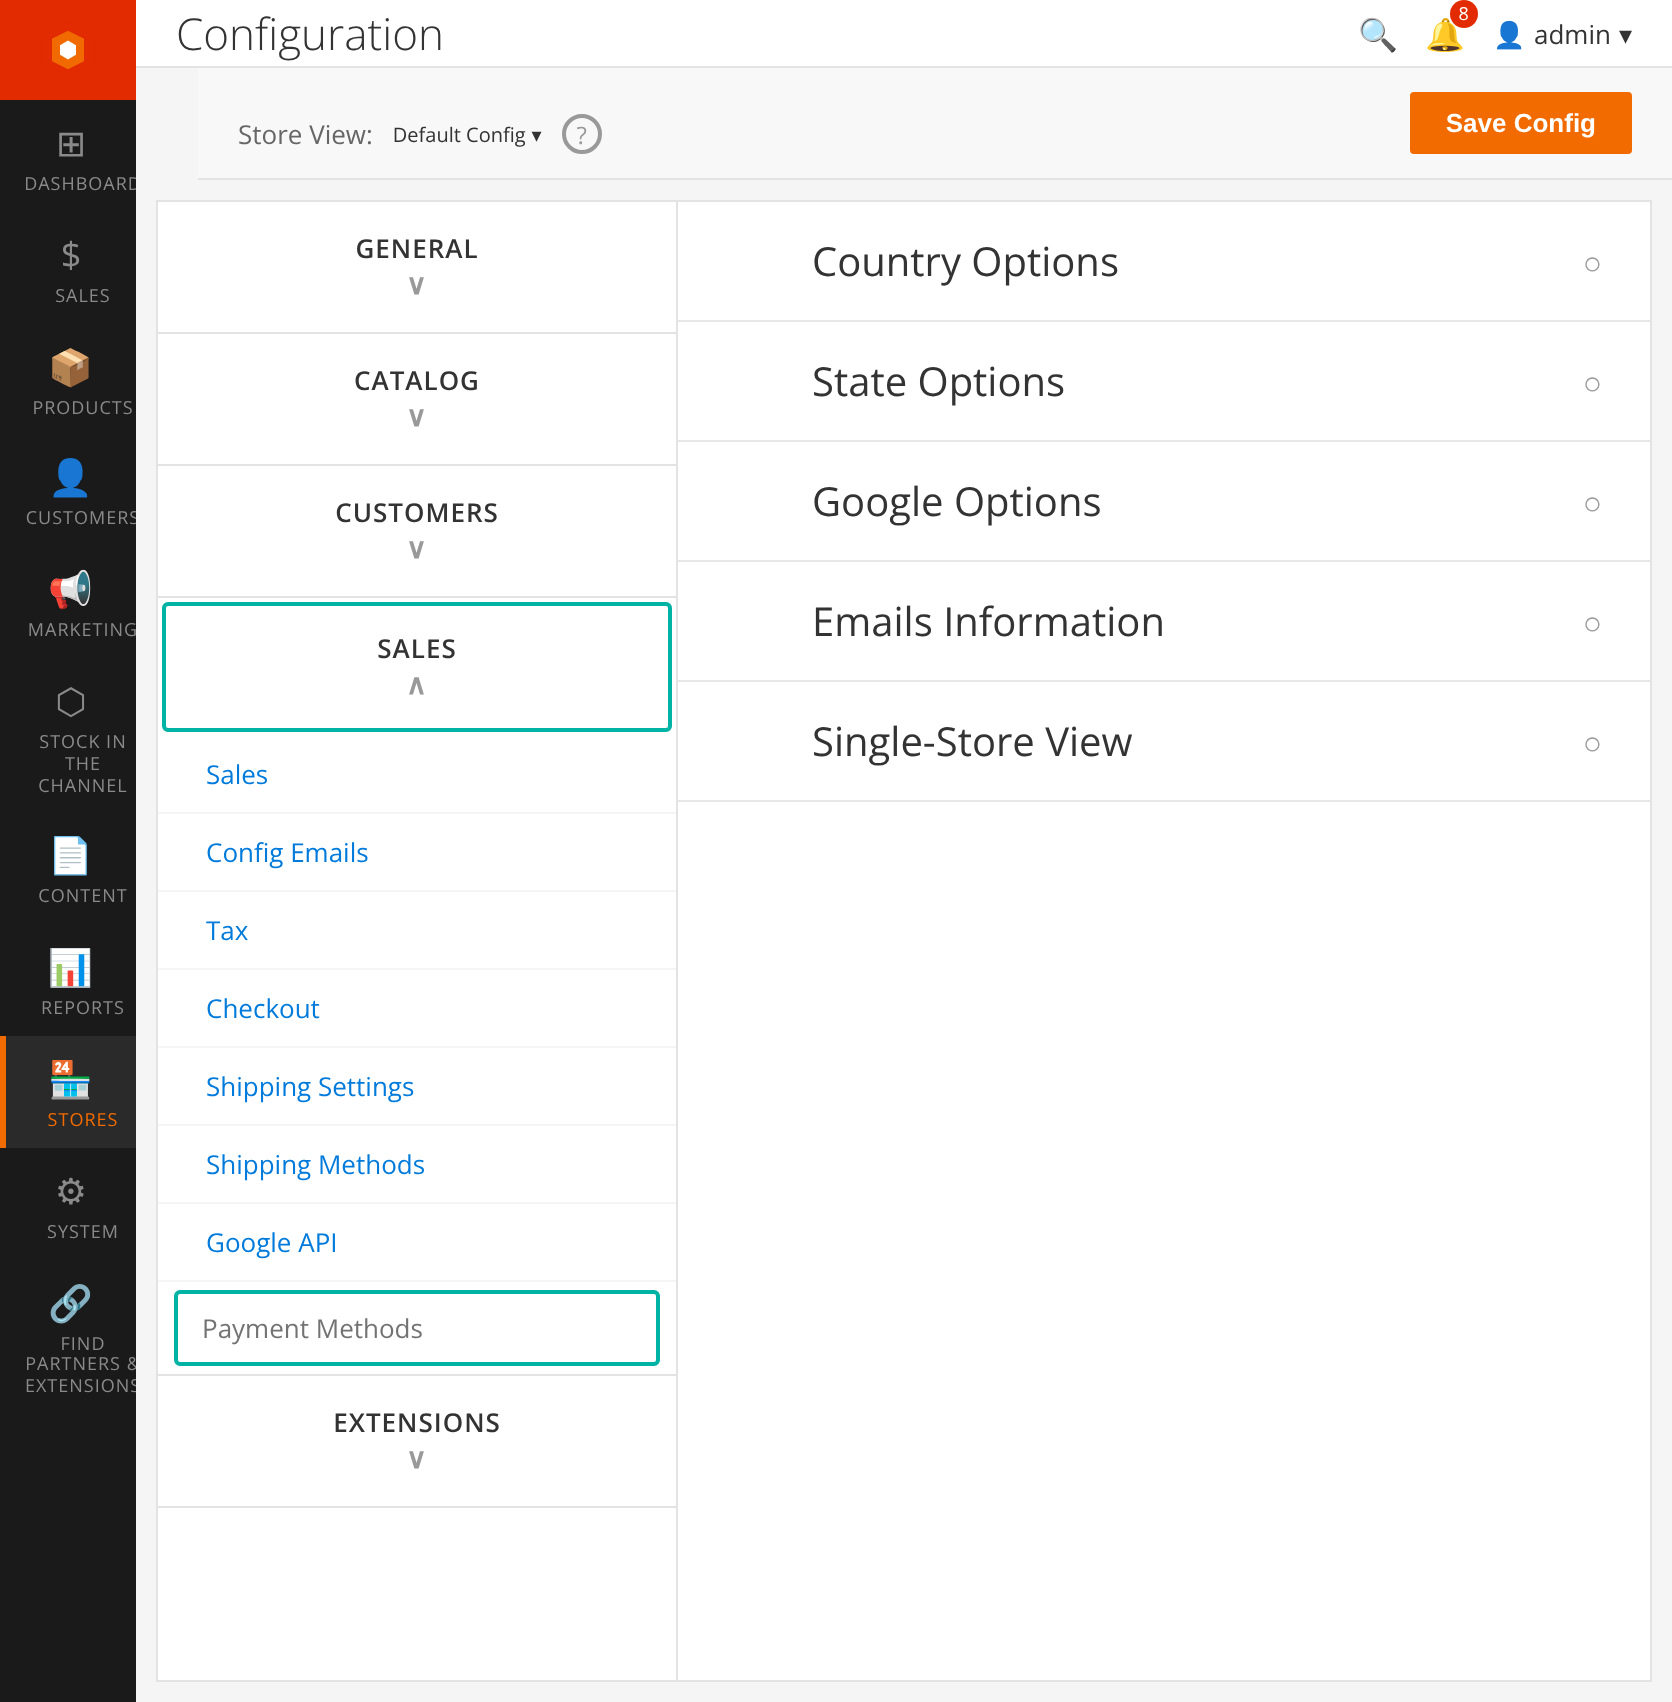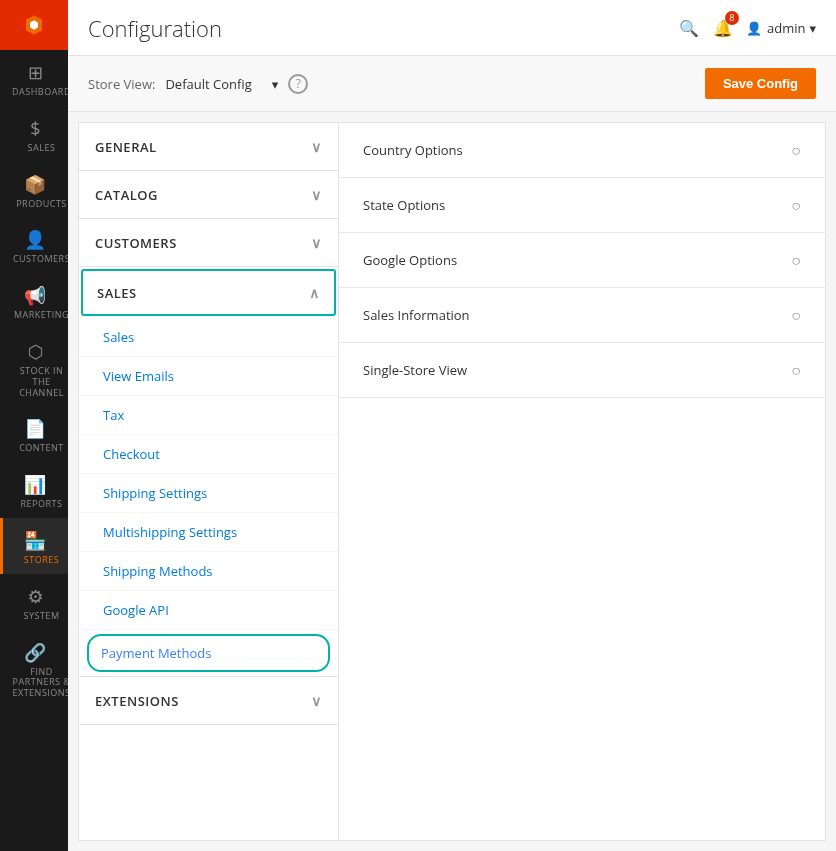--- a/index.html
+++ b/index.html
@@ -47,21 +47,21 @@
       display: flex;
       flex-direction: column;
       overflow: hidden;
     }
 
     
     .top-bar {
       background: #fff;
       border-bottom: 1px solid #e3e3e3;
       padding: 0 20px;
-      height: 56px;
+      height: 34px;
       display: flex;
       align-items: center;
       justify-content: space-between;
     }
     .page-title {
       font-size: 22px;
       font-weight: 300;
       color: #333;
     }
     .top-actions {
@@ -97,36 +97,37 @@
       cursor: pointer;
       font-size: 13px;
     }
 
     
     .store-view-bar {
       background: #f8f8f8;
       border-bottom: 1px solid #e3e3e3;
       padding: 12px 20px;
       display: flex;
-      align-items: center;
+      align-items: flex-end;
       justify-content: space-between;
+      margin-left: 31px;
     }
     .store-view-left {
       display: flex;
       align-items: center;
       gap: 10px;
     }
     .store-view-label { color: #666; font-size: 13px; }
     .store-view-select {
       display: flex;
       align-items: center;
-      gap: 20px;
-      color: #333;
-      cursor: pointer;
-      font-size: 13px;
+      gap: 3px;
+      color: #333;
+      cursor: pointer;
+      font-size: 10px;
     }
     .help-icon {
       width: 20px; height: 20px;
       border-radius: 50%;
       border: 2px solid #999;
       display: flex; align-items: center; justify-content: center;
       color: #999; font-size: 12px; cursor: pointer;
     }
     .save-config-btn {
       background: #f26b00;
@@ -164,20 +165,21 @@
       padding: 14px 16px;
       display: flex;
       align-items: center;
       justify-content: space-between;
       cursor: pointer;
       font-size: 13px;
       font-weight: 600;
       color: #333;
       text-transform: uppercase;
       letter-spacing: 0.5px;
+      flex-direction: column;
     }
     .menu-section-header.active {
       border: 2px solid #00b3a4;
       border-radius: 3px;
       margin: 2px;
       padding: 12px 14px;
       color: #333;
     }
     .chevron { font-size: 14px; color: #999; }
 
@@ -188,45 +190,46 @@
     .menu-sub-items.open { display: block; }
     .menu-sub-item {
       padding: 10px 16px 10px 24px;
       font-size: 13px;
       color: #007bdb;
       cursor: pointer;
       border-bottom: 1px solid #f5f5f5;
     }
     .menu-sub-item.highlighted {
       border: 2px solid #00b3a4;
-      border-radius: 14px;
+      border-radius: 3px;
       margin: 4px 8px;
       padding: 8px 12px;
-      color: #3b82f6;
+      color: #737373;
     }
 
     
     .config-area {
       flex: 1;
       padding: 0;
       overflow-y: auto;
       background: #fff;
     }
     .config-item {
       display: flex;
       align-items: center;
       justify-content: space-between;
       padding: 16px 24px;
       border-bottom: 1px solid #e8e8e8;
       cursor: pointer;
     }
     .config-item-title {
-      font-size: 13px;
+      font-size: 20px;
       color: #333;
       font-weight: 400;
+      margin-left: 43px;
     }
     .expand-icon { font-size: 16px; color: #999; }
   </style>
 </head>
 <body>
 
 <nav class="sidebar-nav">
   <div class="nav-logo">
     <svg viewBox="0 0 40 40" fill="none">
       <polygon points="20,2 36,10 36,30 20,38 4,30 4,10" fill="#e22b00"></polygon>
@@ -339,33 +342,30 @@
       <div class="menu-section">
         <div class="menu-section-header active">
           <span>SALES</span>
           <span class="chevron">∧</span>
         </div>
         <div class="menu-sub-items open">
           <div class="menu-sub-item">
             <span>Sales</span>
           </div>
           <div class="menu-sub-item">
-            <span>View Emails</span>
+            <span>Config Emails</span>
           </div>
           <div class="menu-sub-item">
             <span>Tax</span>
           </div>
           <div class="menu-sub-item">
             <span>Checkout</span>
           </div>
           <div class="menu-sub-item">
             <span>Shipping Settings</span>
-          </div>
-          <div class="menu-sub-item">
-            <span>Multishipping Settings</span>
           </div>
           <div class="menu-sub-item">
             <span>Shipping Methods</span>
           </div>
           <div class="menu-sub-item">
             <span>Google API</span>
           </div>
           <div class="menu-sub-item highlighted">
             <span>Payment Methods</span>
           </div>
@@ -388,21 +388,21 @@
       </div>
       <div class="config-item">
         <span class="config-item-title">State Options</span>
         <span class="expand-icon">○</span>
       </div>
       <div class="config-item">
         <span class="config-item-title">Google Options</span>
         <span class="expand-icon">○</span>
       </div>
       <div class="config-item">
-        <span class="config-item-title">Sales Information</span>
+        <span class="config-item-title">Emails Information</span>
         <span class="expand-icon">○</span>
       </div>
       <div class="config-item">
         <span class="config-item-title">Single-Store View</span>
         <span class="expand-icon">○</span>
       </div>
     </div>
   </div>
 </div>
 

